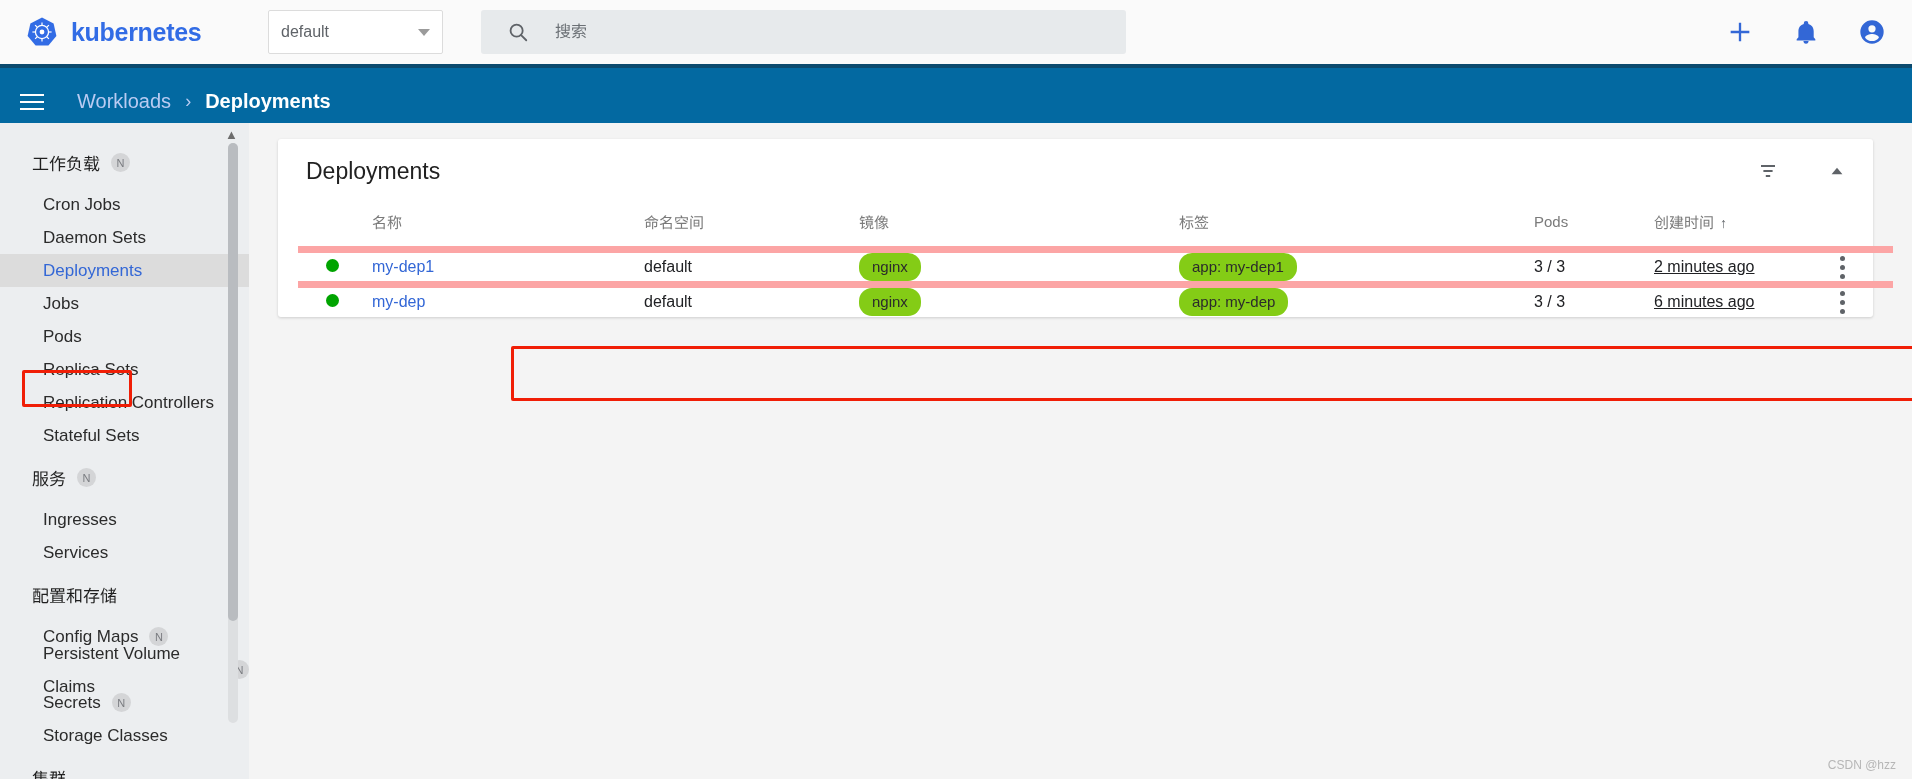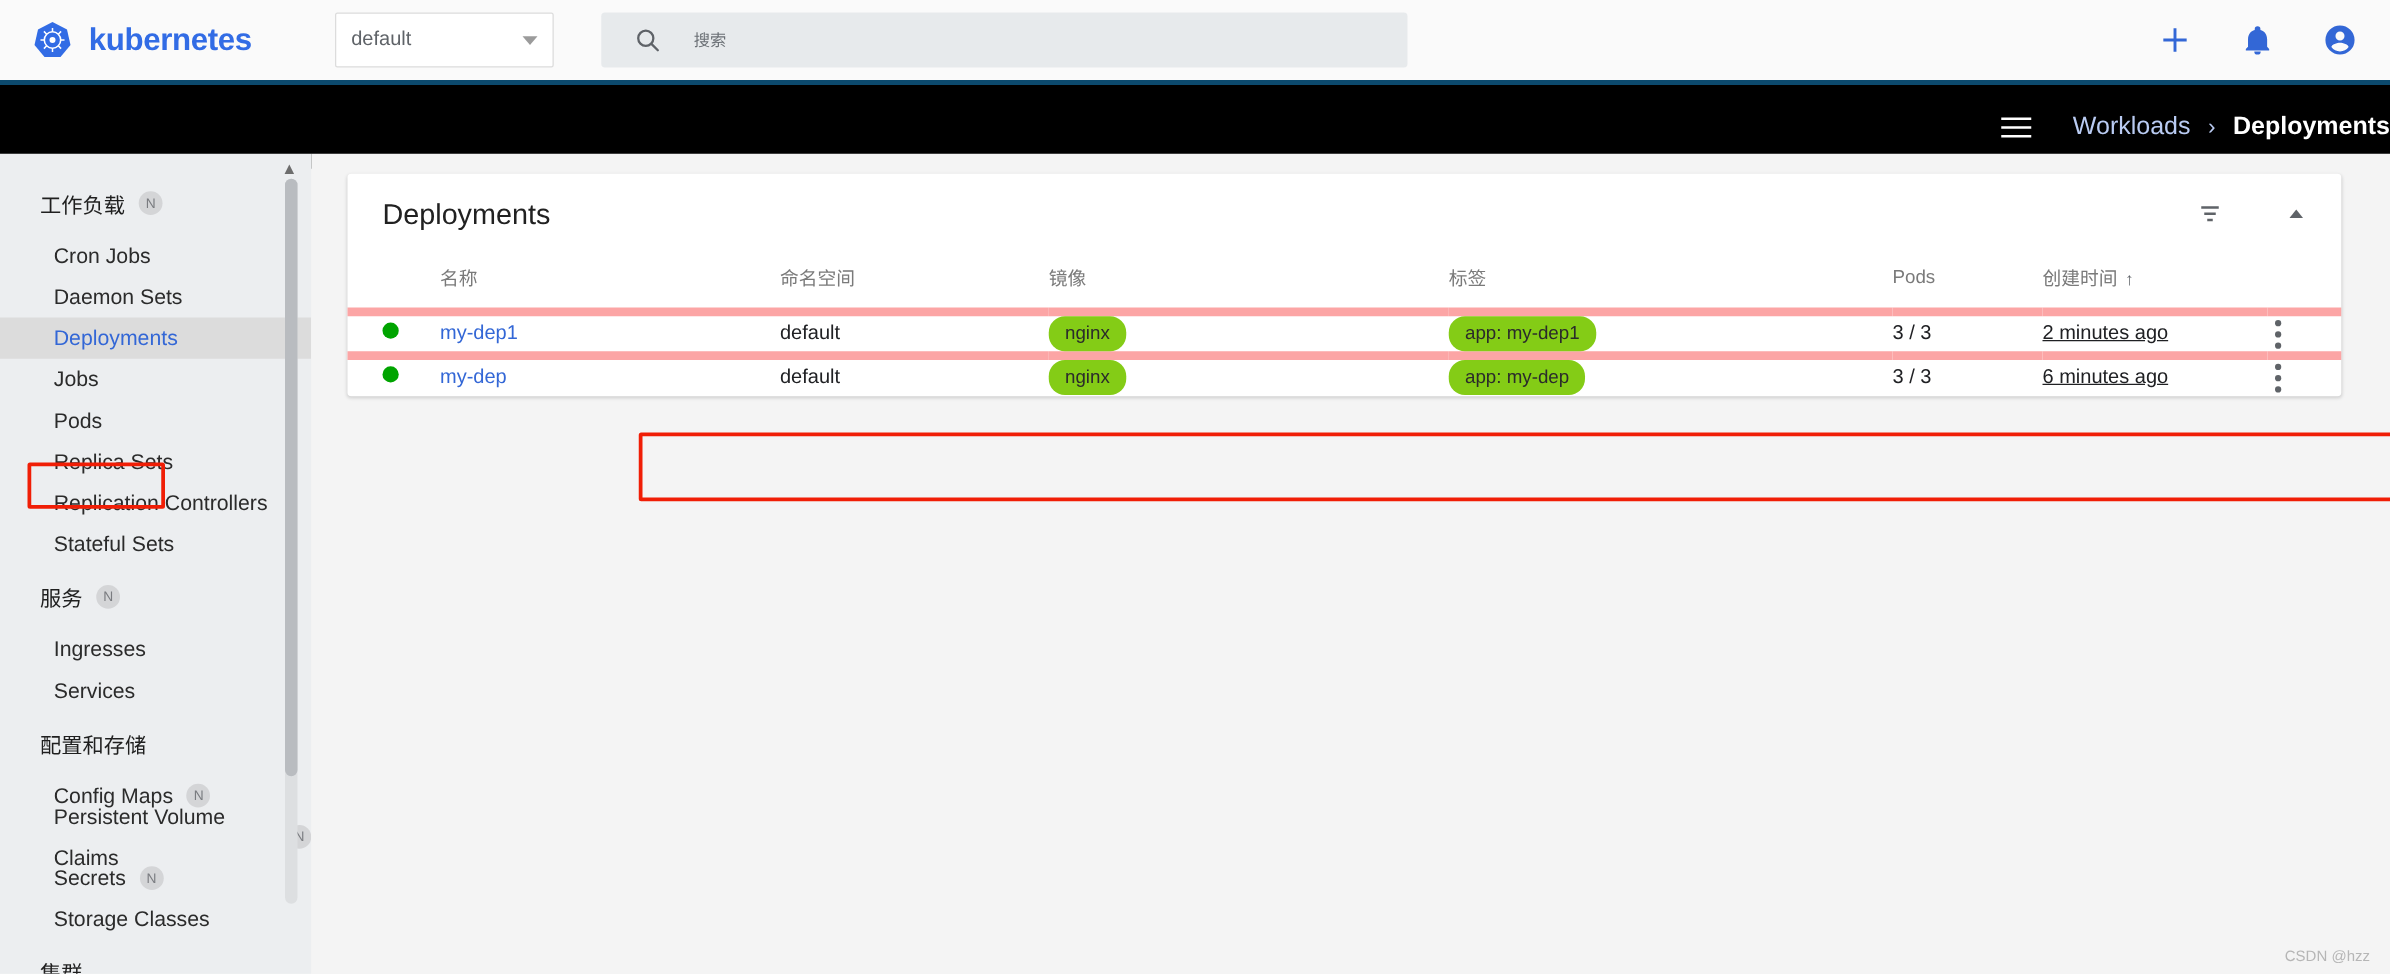--- a/index.html
+++ b/index.html
@@ -71,21 +71,21 @@
     align-items: center;
     padding: 0 14px;
   }
   .search-icon { width: 22px; height: 22px; flex: 0 0 22px; margin-left: 12px; }
   .search-input {
     flex: 1;
     border: 0;
     outline: 0;
     background: transparent;
     margin-left: 26px;
-    font-size: 13px;
+    font-size: 16px;
     color: #3c4043;
     font-family: inherit;
   }
   .search-input::placeholder { color: #6b7075; }
 
   .topbar-actions {
     position: absolute;
     right: 26px;
     display: flex;
     align-items: center;
@@ -96,24 +96,23 @@
     color: #3367d6;
     cursor: pointer;
     display: block;
   }
 
   
   .breadcrumb-bar {
     position: absolute;
     top: 68px; left: 0;
     width: 1912px; height: 67px;
-    background: #000000;
-    display: flex;
-    align-items: center;
-    justify-content: flex-end;
+    background: #0369a1;
+    display: flex;
+    align-items: center;
   }
   .hamburger {
     margin-left: 20px;
     width: 30px; height: 30px;
     display: flex;
     flex-direction: column;
     justify-content: center;
     gap: 5px;
     cursor: pointer;
   }
@@ -254,20 +253,21 @@
     align-items: center;
     gap: 47px;
   }
   .filter-icon { width: 24px; height: 24px; cursor: pointer; display: block; }
   .collapse-icon { width: 20px; height: 20px; cursor: pointer; display: block; }
 
   table.dep-table {
     width: 100%;
     border-collapse: collapse;
     table-layout: fixed;
+    margin-left: 20px;
   }
   table.dep-table th {
     text-align: left;
     font-size: 15px;
     font-weight: normal;
     color: #7a7a7a;
     padding: 8px 0 14px 0;
   }
   table.dep-table td {
     font-size: 16px;

